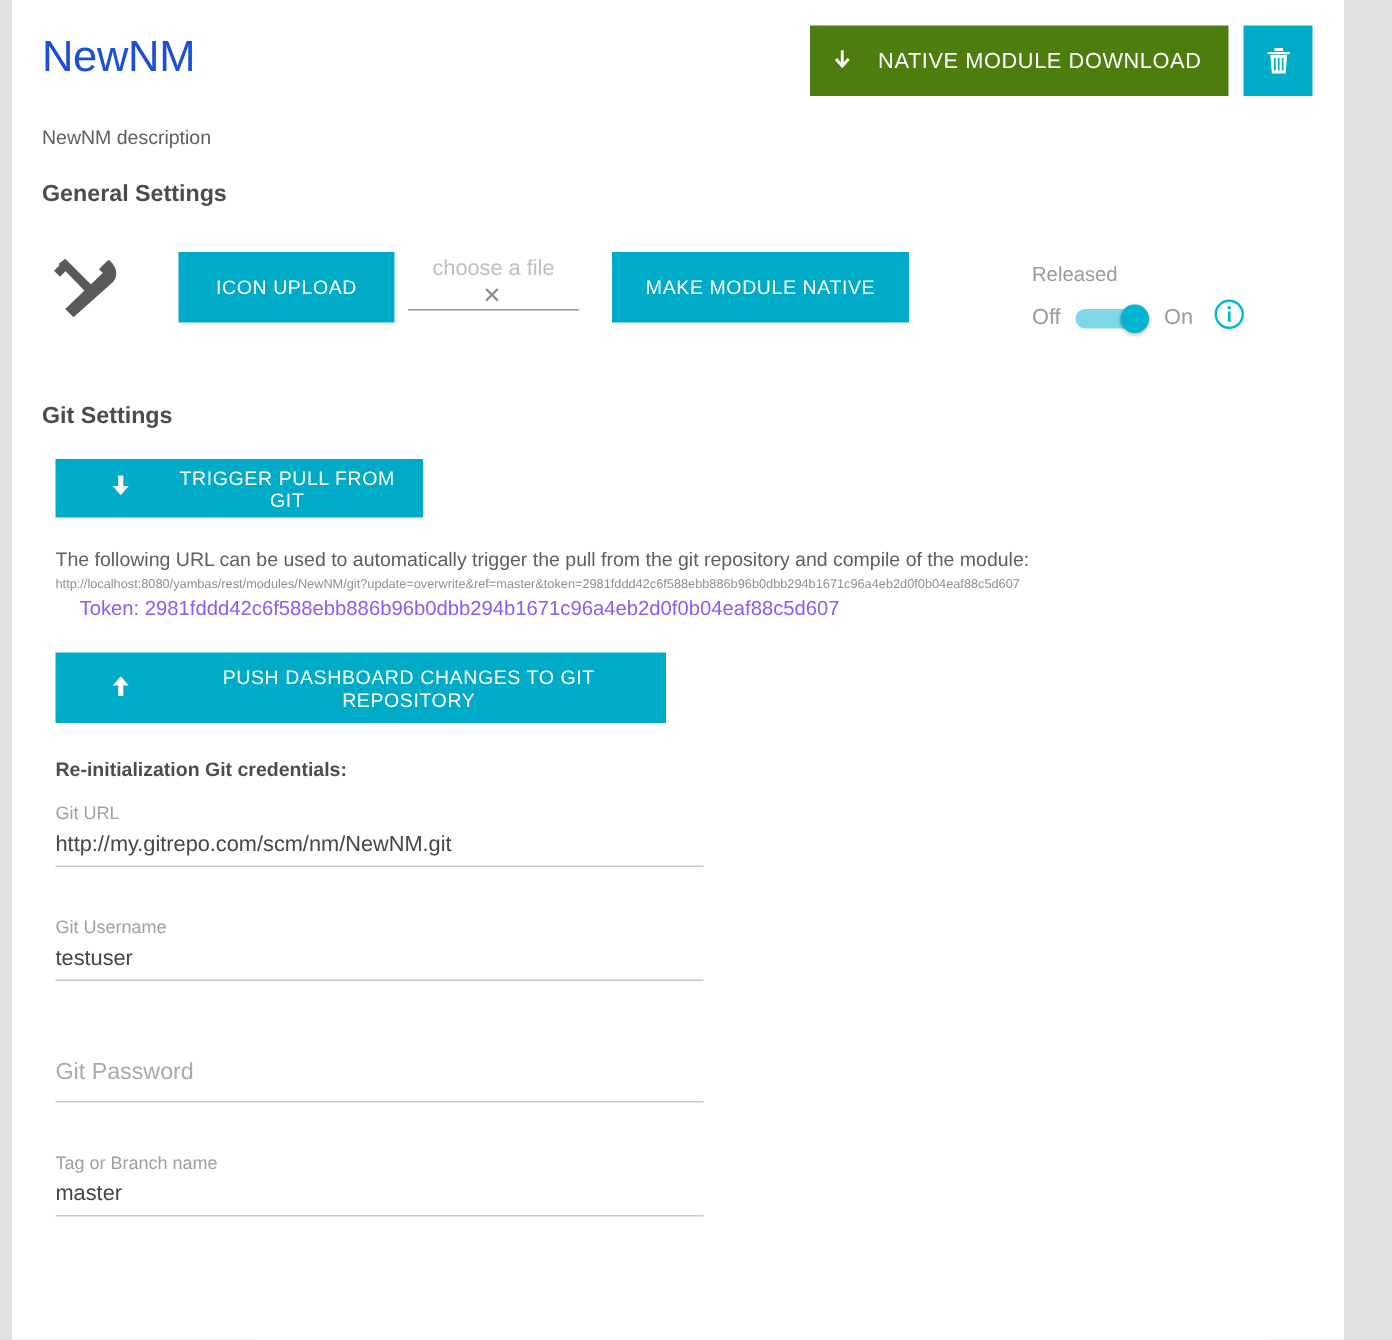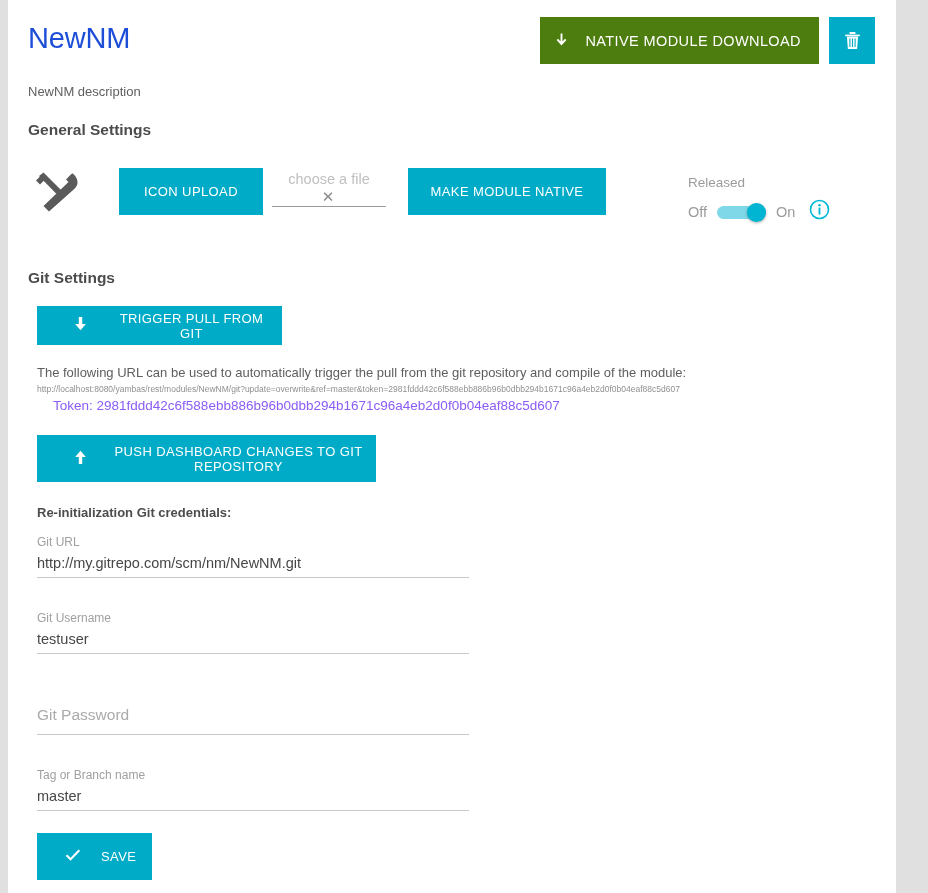--- a/index.html
+++ b/index.html
@@ -203,21 +203,21 @@
     margin-top: 19px;
     width: 245px;
     height: 39px;
     justify-content: flex-start;
     padding-left: 36px;
     gap: 19px;
   }
   .btn-push {
     margin-left: 29px;
     margin-top: 22px;
-    width: 339px;
+    width: 407px;
     height: 47px;
     justify-content: flex-start;
     padding-left: 36px;
     gap: 19px;
   }
   .url-note {
     margin-left: 29px;
     margin-top: 20px;
     font-size: 13px;
     color: #5e5e5e;
@@ -414,24 +414,16 @@
         <div class="field-placeholder-big">Git Password</div>
         <div class="field-underline"></div>
       </div>
 
       <div class="field" style="margin-top:32px;">
         <div class="field-label">Tag or Branch name</div>
         <div class="field-value">master</div>
         <div class="field-underline"></div>
       </div>
 
-      <button class="btn btn-flat btn-save">
-        <span>
-          <svg width="16" height="14" viewBox="0 0 16 14">
-            <path d="M1.5 7.2 L5.6 11.3 L14.3 2.2" stroke="#ffffff" stroke-width="2.1" fill="none"></path>
-          </svg>
-        </span>
-        <span>SAVE</span>
-      </button>
     </div>
 
   </div>
 </div>
 
 </body></html>

